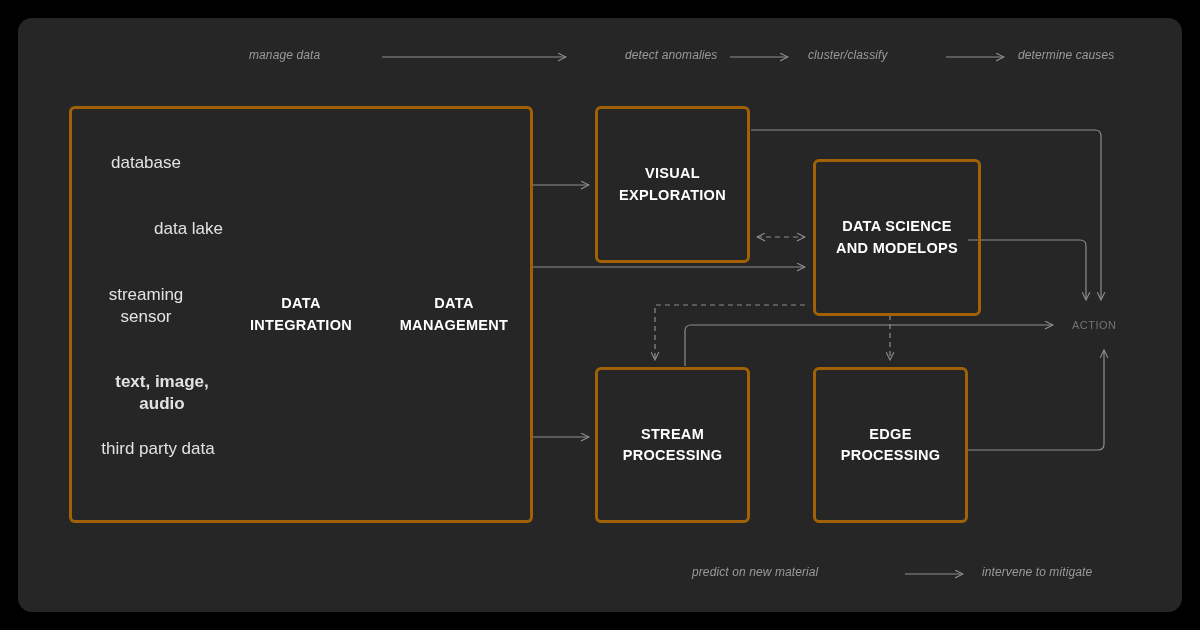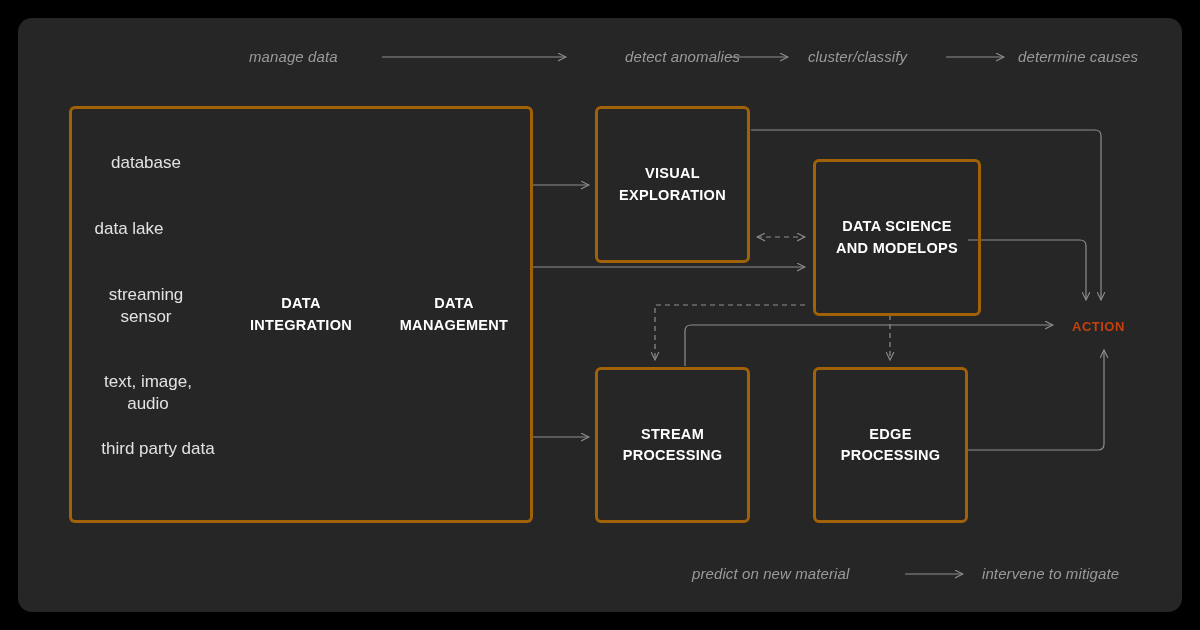--- a/index.html
+++ b/index.html
@@ -34,21 +34,21 @@
   svg#wires {
     position: absolute;
     left: 0;
     top: 0;
     width: 1200px;
     height: 630px;
     pointer-events: none;
   }
   .phase-label {
     position: absolute;
-    font-size: 15px;
+    font-size: 12px;
     font-style: italic;
     color: #9a9a9a;
     white-space: nowrap;
     letter-spacing: 0.1px;
   }
   .nodebox {
     position: absolute;
     border: 3px solid #a16207;
     border-radius: 6px;
     box-sizing: border-box;
@@ -73,23 +73,23 @@
     position: absolute;
     width: 154px;
     text-align: center;
     font-size: 17px;
     color: #e2e2e2;
     line-height: 1.3;
     white-space: pre-line;
   }
   .action-label {
     position: absolute;
-    font-size: 13px;
-    font-weight: bold;
-    color: #c2410c;
+    font-size: 11px;
+    font-weight: normal;
+    color: #737373;
     letter-spacing: 0.5px;
     white-space: nowrap;
   }
 </style>
 </head>
 <body>
 
 <div id="stage">
   <div id="card"></div>
 
@@ -146,24 +146,24 @@
   <div class="phase-label" style="left:580px; top:48px;margin-left:45px;">detect anomalies</div>
   <div class="phase-label" style="left:808px; top:48px;">cluster/classify</div>
   <div class="phase-label" style="left:1018px; top:48px;">determine causes</div>
 
   <div class="phase-label" style="left:692px; top:565px;">predict on new material</div>
   <div class="phase-label" style="left:982px; top:565px;">intervene to mitigate</div>
 
   <div class="nodebox flat-right" style="left:69px; top:106px; width:155px; height:417px;"></div>
 
   <div class="source-item" style="left:69px; top:152px;">database</div>
-  <div class="source-item" style="left:52px; top:218px;">data lake</div>
+  <div class="source-item" style="left:69px; top:218px;text-align:right;">data lake</div>
   <div class="source-item" style="left:69px; top:284px;">streaming
 sensor</div>
-  <div class="source-item" style="left:71px; top:371px;">text, image,
+  <div class="source-item" style="left:85px; top:371px;font-weight:bold;">text, image,
 audio</div>
   <div class="source-item" style="left:69px; top:438px;margin-left:12px;">third party data</div>
 
   <div class="nodebox flat-both" style="left:224px; top:106px; width:154px; height:417px;">
     <div class="node-title">DATA
 INTEGRATION</div>
   </div>
 
   <div class="nodebox flat-left" style="left:378px; top:106px; width:155px; height:417px;">
     <div class="node-title">DATA

